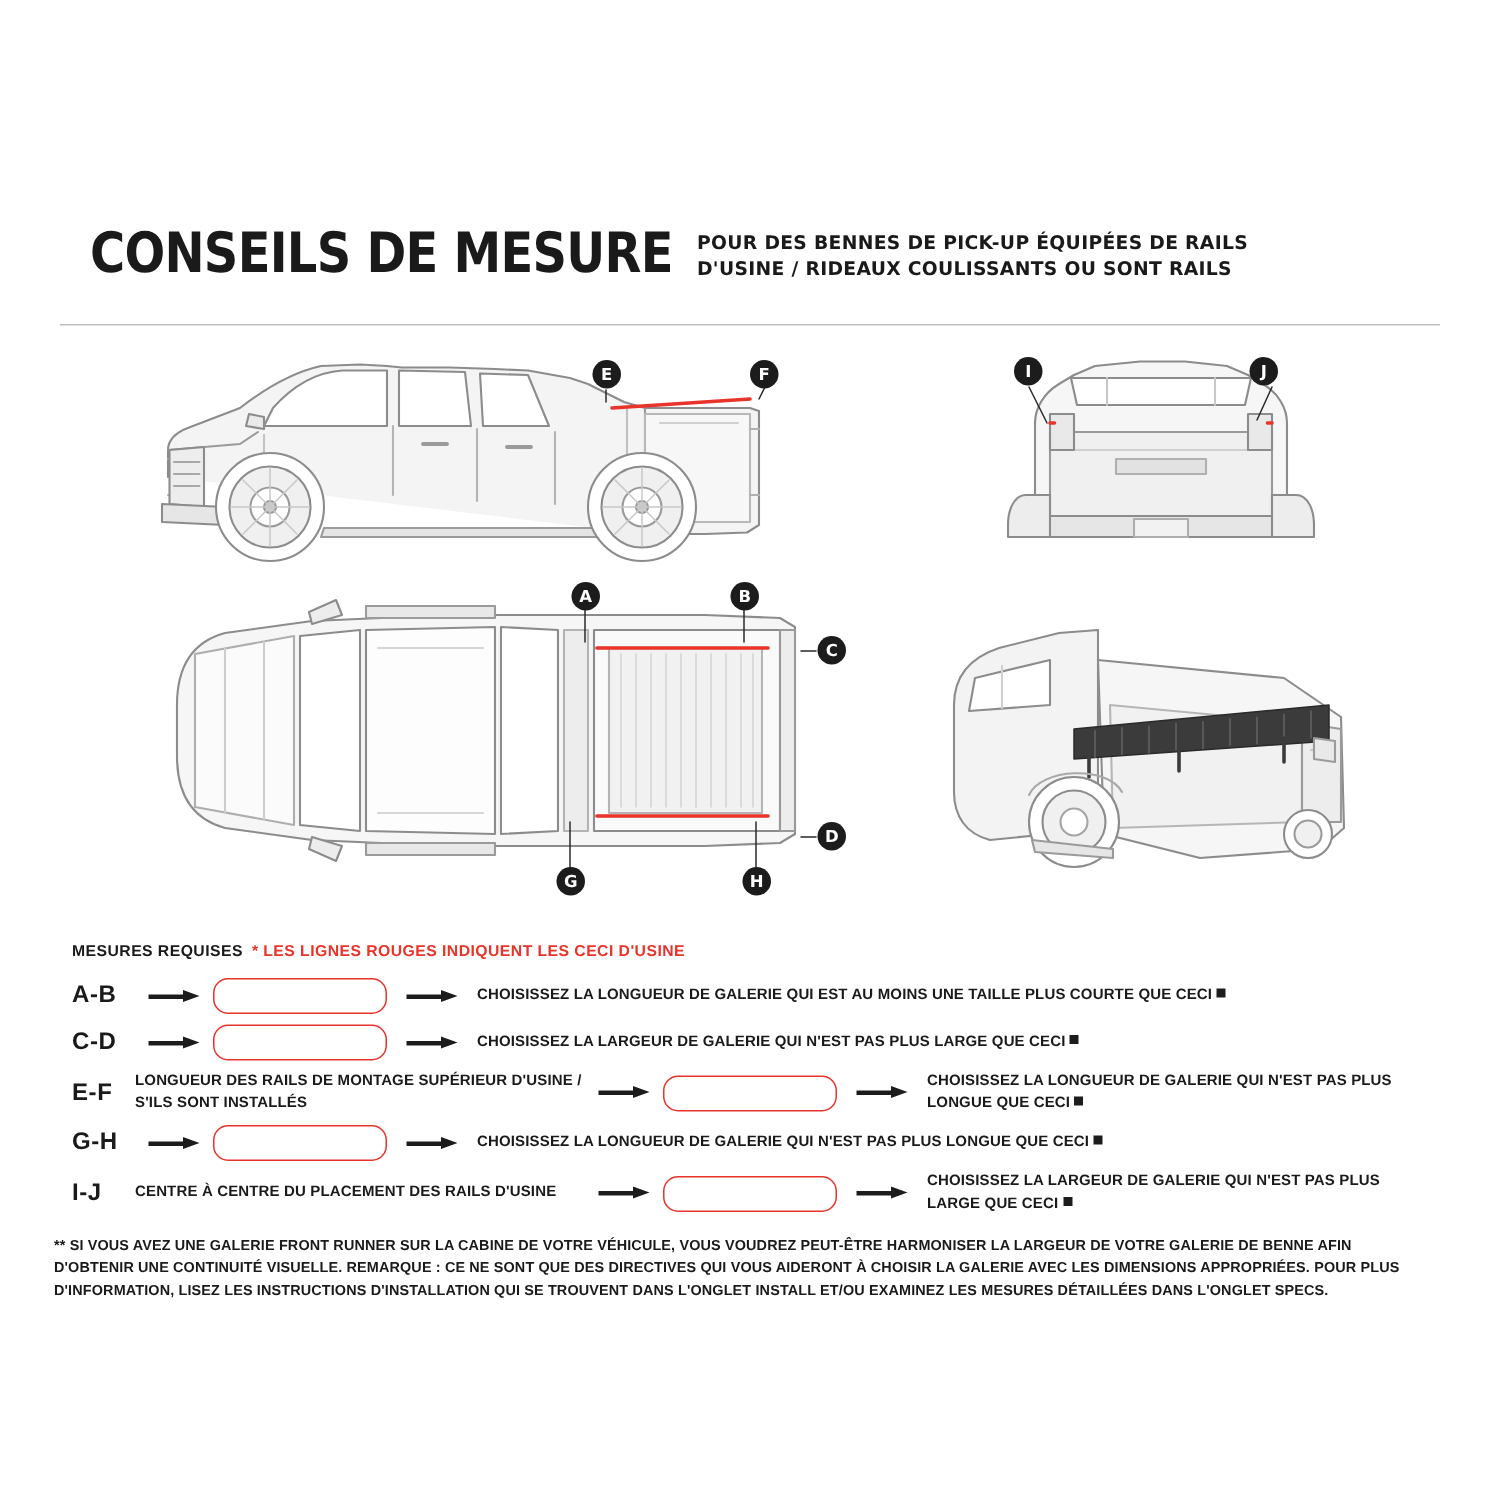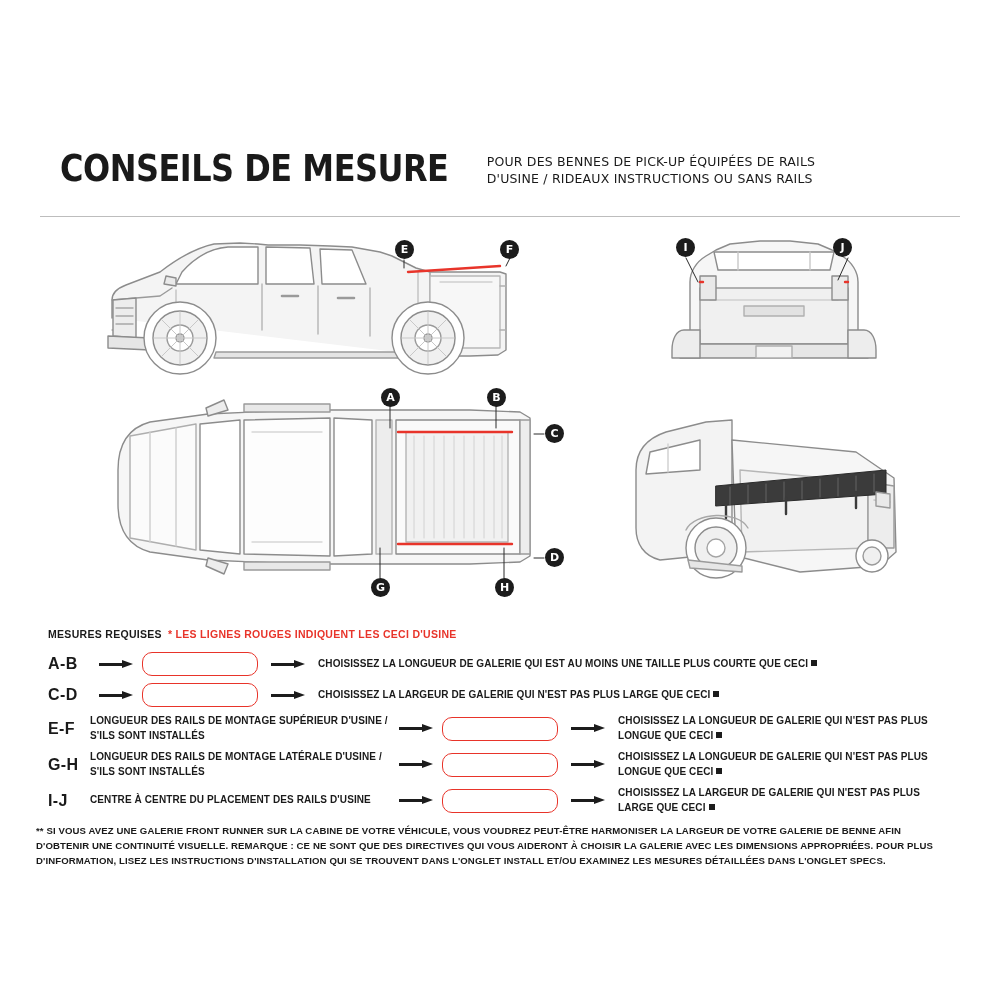--- a/index.html
+++ b/index.html
@@ -35,24 +35,23 @@
     font-weight: bold;
     letter-spacing: -0.5px;
     line-height: 1;
     white-space: nowrap;
     font-family: "DejaVu Sans", sans-serif;
     font-stretch: condensed;
     transform: scaleX(0.96);
     transform-origin: left center;
   }
   .subtitle {
-    margin-left: 22px;
     margin-top: 4px;
     font-size: 12.5px;
-    font-weight: normal;
+    font-weight: bold;
     line-height: 1.35;
     letter-spacing: 0.2px;
     max-width: 400px;
     font-family: "DejaVu Sans", sans-serif;
   }
 
   
   .divider {
     position: absolute;
     left: 40px;
@@ -198,21 +197,21 @@
 </style>
 </head>
 <body>
 
 <div class="page">
 
   <div class="header">
     <div class="title">CONSEILS DE MESURE</div>
     <div class="subtitle">
       <div>POUR DES BENNES DE PICK-UP ÉQUIPÉES DE RAILS</div>
-      <div>D'USINE / RIDEAUX INSTRUCTIONS OU SANS RAILS</div>
+      <div>D'USINE / RIDEAUX COULISSANTS OU SONT RAILS</div>
     </div>
   </div>
 
   <div class="divider"></div>
 
   <svg class="illus" viewBox="0 0 1000 1000">
     <g fill="none" stroke="#8c8c8c" stroke-width="1.4" stroke-linejoin="round" stroke-linecap="round">
 
       <g>
 
@@ -441,21 +440,20 @@
         </div>
       <input class="blank" type="text" value="" style="">
       <div class="arrow2-cell">
           <span class="arrow"></span>
         </div>
       <div class="result"><span>CHOISISSEZ LA LONGUEUR DE GALERIE QUI N'EST PAS PLUS LONGUE QUE CECI</span><span class="sq"></span></div>
     </div>
 
     <div class="row">
       <div class="code">G-H</div>
-      <div class="desc">LONGUEUR DES RAILS DE MONTAGE LATÉRALE D'USINE / S'ILS SONT INSTALLÉS</div>
       <div class="arrow-cell">
           <span class="arrow"></span>
         </div>
       <input class="blank" type="text" value="" style="">
       <div class="arrow2-cell">
           <span class="arrow"></span>
         </div>
       <div class="result"><span>CHOISISSEZ LA LONGUEUR DE GALERIE QUI N'EST PAS PLUS LONGUE QUE CECI</span><span class="sq"></span></div>
     </div>
 

